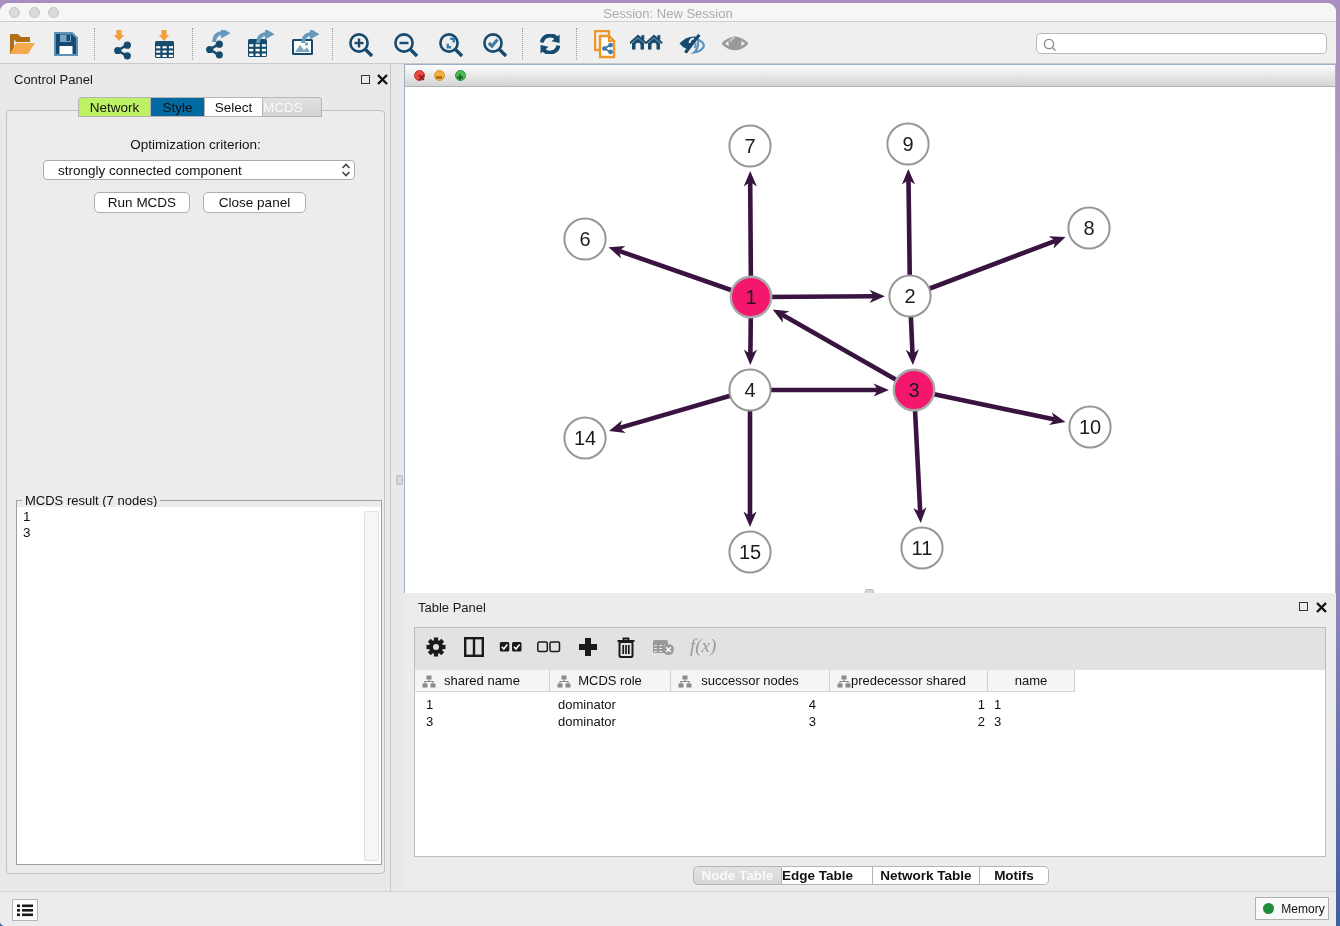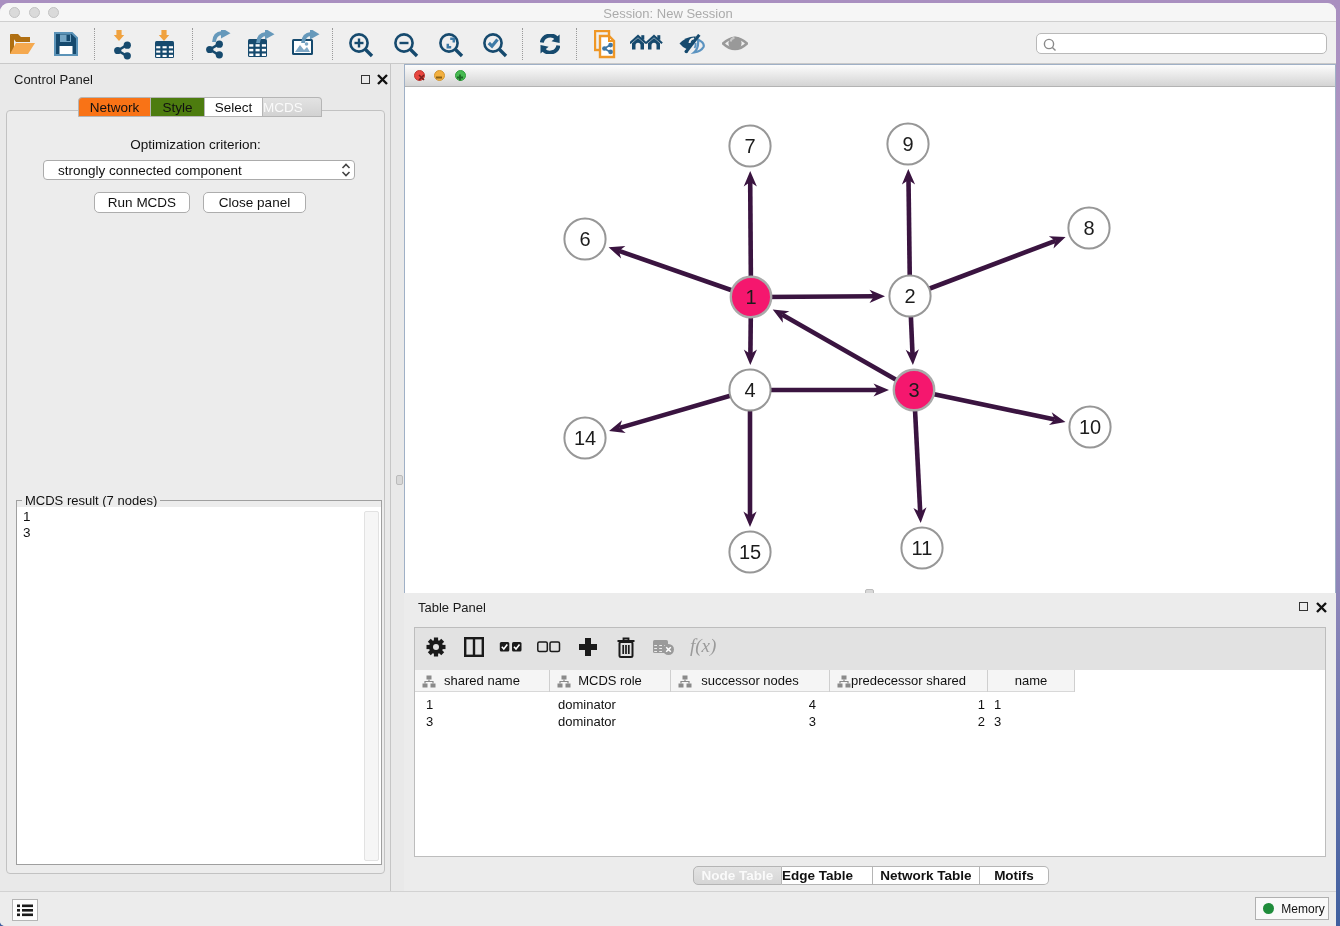--- a/index.html
+++ b/index.html
@@ -13,22 +13,22 @@
 <div class="abs" style="left:47.5px;top:4px;width:11px;height:11px;border-radius:50%;background:#dadada;border:1px solid #c2c2c2"></div>
 <div class="abs" style="left:0;top:3px;width:1336px;text-align:center;font-size:13px;color:#ababab">Session: New Session</div>
 <div class="abs" style="left:0;top:19px;width:1336px;height:42px;background:#efefef;border-bottom:1px solid #c9c9c9"></div>
 <div class="abs" style="left:0;top:61px;width:391px;height:828px;background:#e9e9e9;border-right:1px solid #c6c6c6"></div>
 <div class="abs" style="left:14px;top:69px;font-size:13px;color:#1a1a1a">Control Panel</div>
 <div class="abs" style="left:361px;top:72px;width:9px;height:9px;border:1.5px solid #333"></div>
 <svg class="abs" style="left:376px;top:70px" width="13" height="13">
       <path d="M2 2 L11 11 M11 2 L2 11" stroke="#111" stroke-width="2.4"></path>
     </svg>
 <div class="abs" style="left:6px;top:107px;width:379px;height:764px;background:#ececec;border:1px solid #c2c2c2;border-radius:4px"></div>
-<div class="abs" style="left:78px;top:94px;width:73px;height:20px;border:1px solid #b5b5b5;border-left:1px solid #b5b5b5;background:#f97316;color:#111;border-radius:4px 0 0 0;font-size:13.5px;text-align:center;line-height:19px">Network</div>
-<div class="abs" style="left:151px;top:94px;width:54px;height:20px;border:1px solid #b5b5b5;border-left:0;background:#4d7c0f;color:#111;border-radius:0;font-size:13.5px;text-align:center;line-height:19px">Style</div>
+<div class="abs" style="left:78px;top:94px;width:73px;height:20px;border:1px solid #b5b5b5;border-left:1px solid #b5b5b5;background:#bef264;color:#111;border-radius:4px 0 0 0;font-size:13.5px;text-align:center;line-height:19px">Network</div>
+<div class="abs" style="left:151px;top:94px;width:54px;height:20px;border:1px solid #b5b5b5;border-left:0;background:#0369a1;color:#111;border-radius:0;font-size:13.5px;text-align:center;line-height:19px">Style</div>
 <div class="abs" style="left:205px;top:94px;width:58px;height:20px;border:1px solid #b5b5b5;border-left:0;background:#fff;color:#111;border-radius:0;font-size:13.5px;text-align:center;line-height:19px">Select</div>
 <div class="abs" style="left:263px;top:94px;width:59px;height:20px;border:1px solid #b5b5b5;border-left:0;background:linear-gradient(#e3e3e3,#d2d2d2);color:#fafafa;border-radius:0 4px 0 0;font-size:13.5px;text-align:left;line-height:19px">MCDS</div>
 <div class="abs" style="left:0;top:134px;width:391px;text-align:center;font-size:13.5px;color:#111">Optimization criterion:</div>
 <div class="abs" style="left:43px;top:157px;width:312px;height:20px;background:#fff;border:1px solid #ababab;border-radius:4px;font-size:13.5px;color:#111;line-height:19px;padding-left:14px">strongly connected component</div>
 <svg class="abs" style="left:340px;top:160px" width="12" height="14">
       <path d="M2.5 5 L6 1.5 L9.5 5" fill="none" stroke="#444" stroke-width="1.6"></path>
       <path d="M2.5 9 L6 12.5 L9.5 9" fill="none" stroke="#444" stroke-width="1.6"></path>
     </svg>
 <div class="abs" style="left:94px;top:189px;width:96px;height:21px;background:#fff;border:1px solid #adadad;border-radius:5px;font-size:13.5px;color:#111;text-align:center;line-height:20px">Run MCDS</div>
 <div class="abs" style="left:203px;top:189px;width:103px;height:21px;background:#fff;border:1px solid #adadad;border-radius:5px;font-size:13.5px;color:#111;text-align:center;line-height:20px">Close panel</div>

